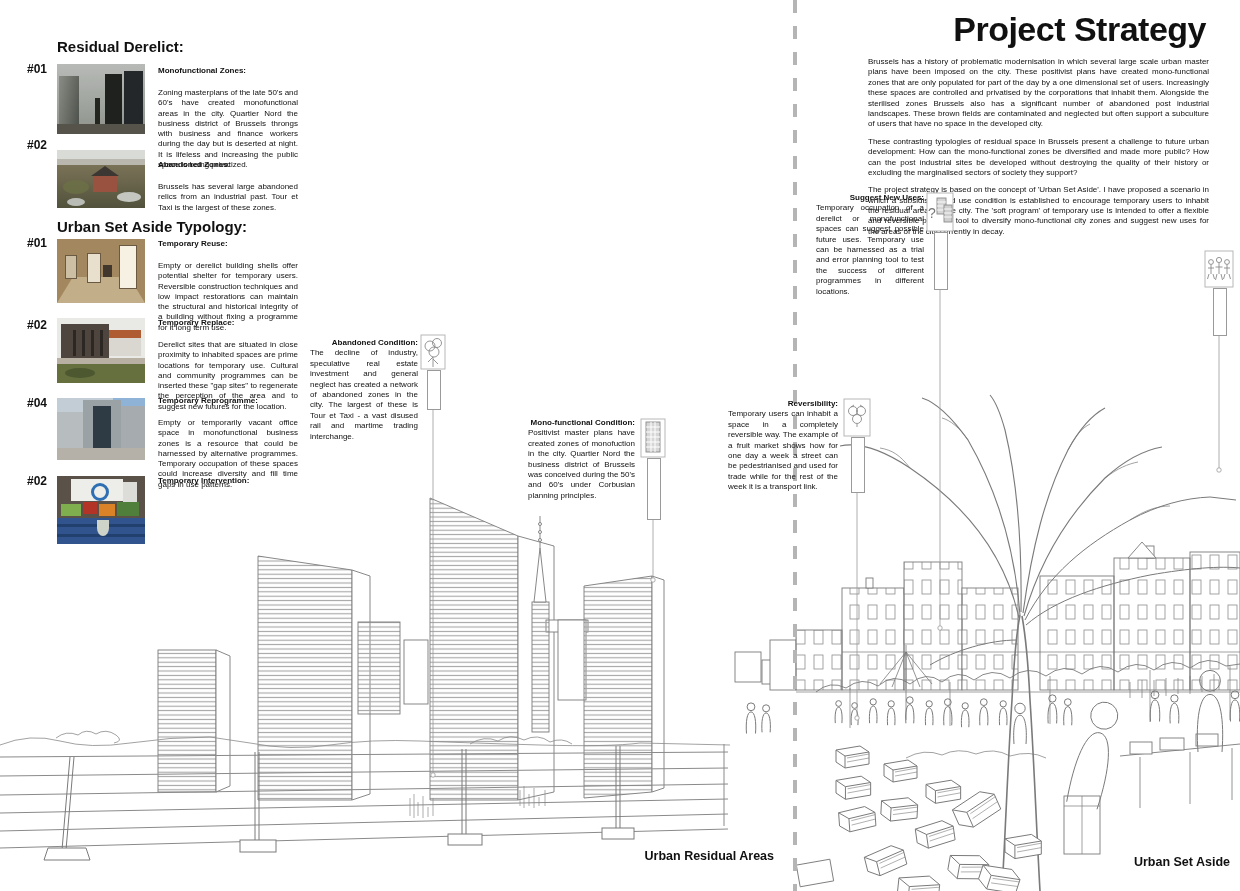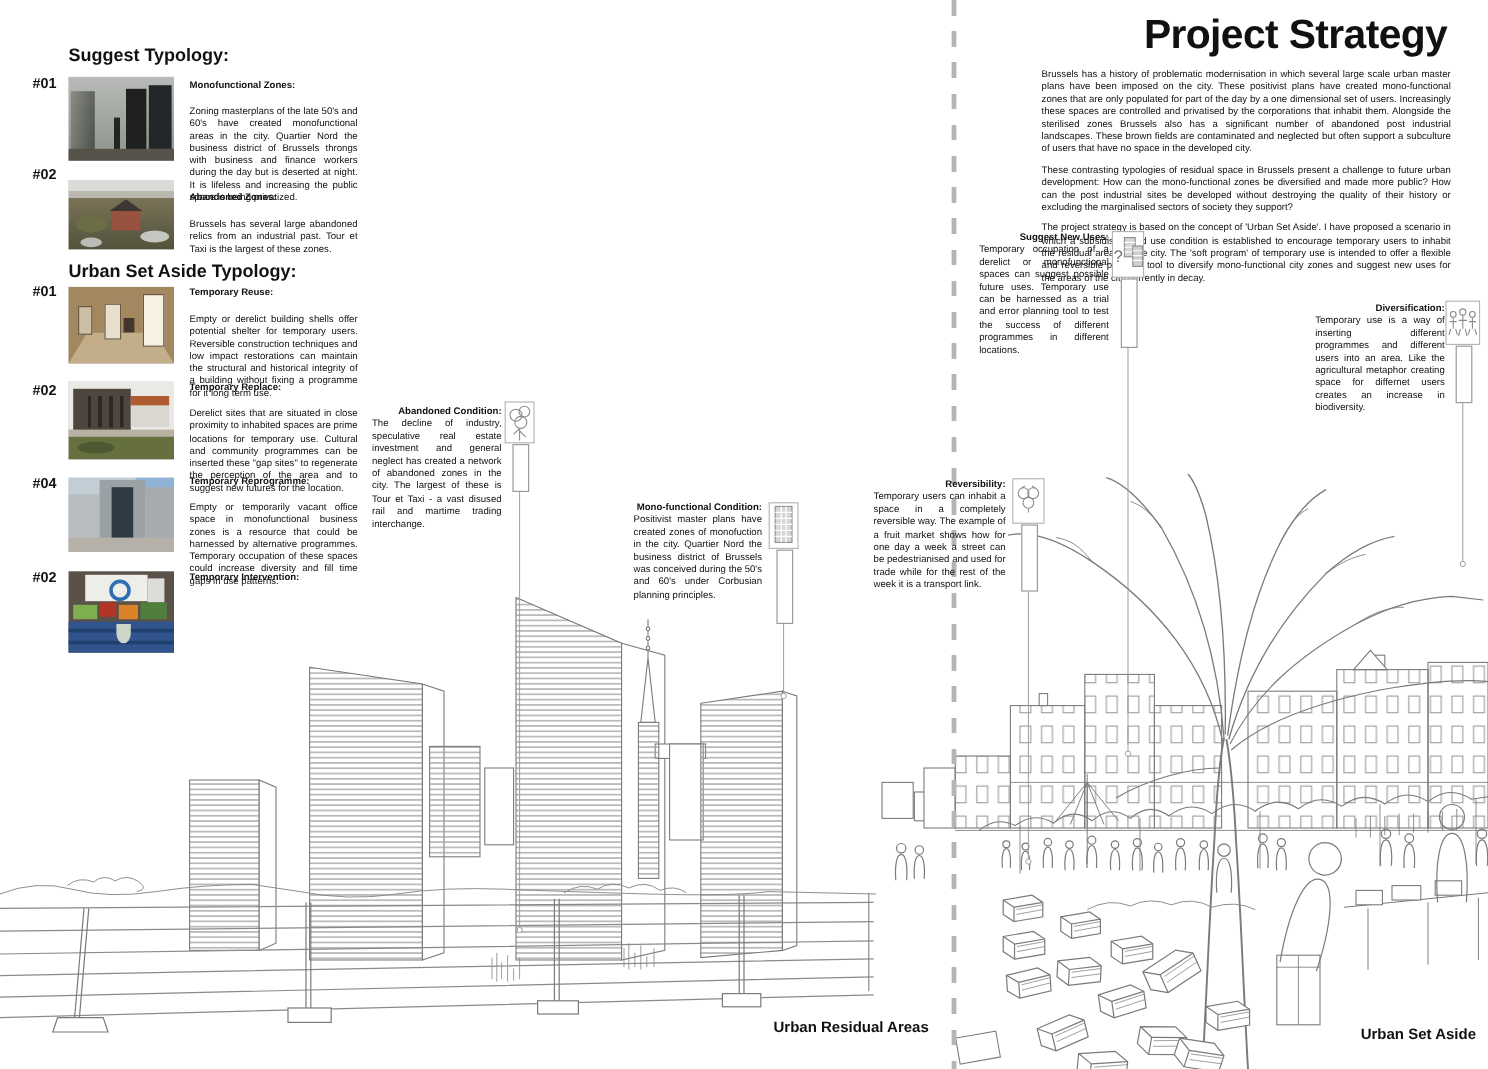--- a/index.html
+++ b/index.html
@@ -194,21 +194,21 @@
 
   <div class="divider"></div>
 
   <h1 class="main-title">Project Strategy</h1>
   <div class="intro">
     <p>Brussels has a history of problematic modernisation in which several large scale urban master plans have been imposed on the city.  These positivist plans have created mono-functional zones that are only populated for part of the day by a one dimensional set of users. Increasingly these spaces are controlled and privatised by the corporations that inhabit them.  Alongside the sterilised zones Brussels also has a significant number of abandoned post industrial landscapes.  These brown fields are contaminated and neglected but often support a subculture of users that have no space in the developed city.</p>
     <p>These contrasting typologies of residual space in Brussels present a challenge to future urban development:  How can the mono-functional zones be diversified and made more public? How can the post industrial sites be developed without destroying the quality of their history or excluding the marginalised sectors of society they support?</p>
     <p>The project strategy is based on the concept of 'Urban Set Aside'.  I have proposed a scenario in which a subsidised land use condition is established to encourage temporary users to inhabit the residual areas of the city.  The 'soft program' of temporary use is intended to offer a flexible and reversible planning tool to diversify mono-functional city zones and suggest new uses for the areas of the city currently in decay.</p>
   </div>
 
-  <h2 class="colhead" style="top:38px">Suggest Typology:</h2>
+  <h2 class="colhead" style="top:38px">Residual Derelict:</h2>
 
   <span class="num" style="top:62px">#01</span>
   <div class="photo" style="top:64px;height:70px">
     <div style="inset:0;background:linear-gradient(#b7bab6,#9fa39e 60%,#8d9189);"></div>
     <div style="left:2px;top:12px;width:20px;height:50px;background:linear-gradient(100deg,#8a8d85,#4d514b);"></div>
     <div style="left:38px;top:34px;width:5px;height:28px;background:#23261f;"></div>
     <div style="left:48px;top:10px;width:17px;height:52px;background:#1e211e;"></div>
     <div style="left:67px;top:7px;width:19px;height:55px;background:#24272a;"></div>
     <div style="left:0;top:60px;width:88px;height:10px;background:#55534a;"></div>
   </div>
@@ -349,24 +349,20 @@
     <svg width="28" height="39" viewBox="0 0 28 39" fill="none" stroke="#8a8a8a" stroke-width="0.9">
       <rect x="1" y="1" width="26" height="37" stroke="#b0b0b0"></rect>
       <circle cx="10" cy="13" r="4.5"></circle>
         <circle cx="18" cy="13" r="4.5"></circle>
         <circle cx="14" cy="21" r="4.5"></circle>
       <path d="M8,9 l3,-2 M20,9 l-3,-2 M14,26 v3"></path>
     </svg>
   </div>
   <div class="flag" style="left:851px;top:437px;height:54px"></div>
 
-  <div class="ann" style="left:1096px;top:252px;width:108px">
-    <div class="ann-t">Diversification:</div>
-    <div class="ann-b">Temporary use is a way of inserting different programmes and different users into an area.  Like the agricultural metaphor creating space for differnet users creates an increase in biodiversity.</div>
-  </div>
   <div class="icon-box" style="left:1204px;top:250px">
     <svg width="30" height="38" viewBox="0 0 30 38" fill="none" stroke="#8a8a8a" stroke-width="0.9">
       <rect x="1" y="1" width="28" height="36" stroke="#b0b0b0"></rect>
       <circle cx="7" cy="12" r="2.4"></circle>
         <path d="M7,14.5 V24 M4,18 h6 M5,24 l-1.5,5 M9,24 l1.5,5"></path>
       <circle cx="15" cy="10" r="2.6"></circle>
         <path d="M15,13 V24 M11.5,17 h7 M13,24 l-1.5,6 M17,24 l1.5,6"></path>
       <circle cx="23" cy="12" r="2.4"></circle>
         <path d="M23,14.5 V24 M20,18 h6 M21,24 l-1.5,5 M25,24 l1.5,5"></path>
     </svg>

